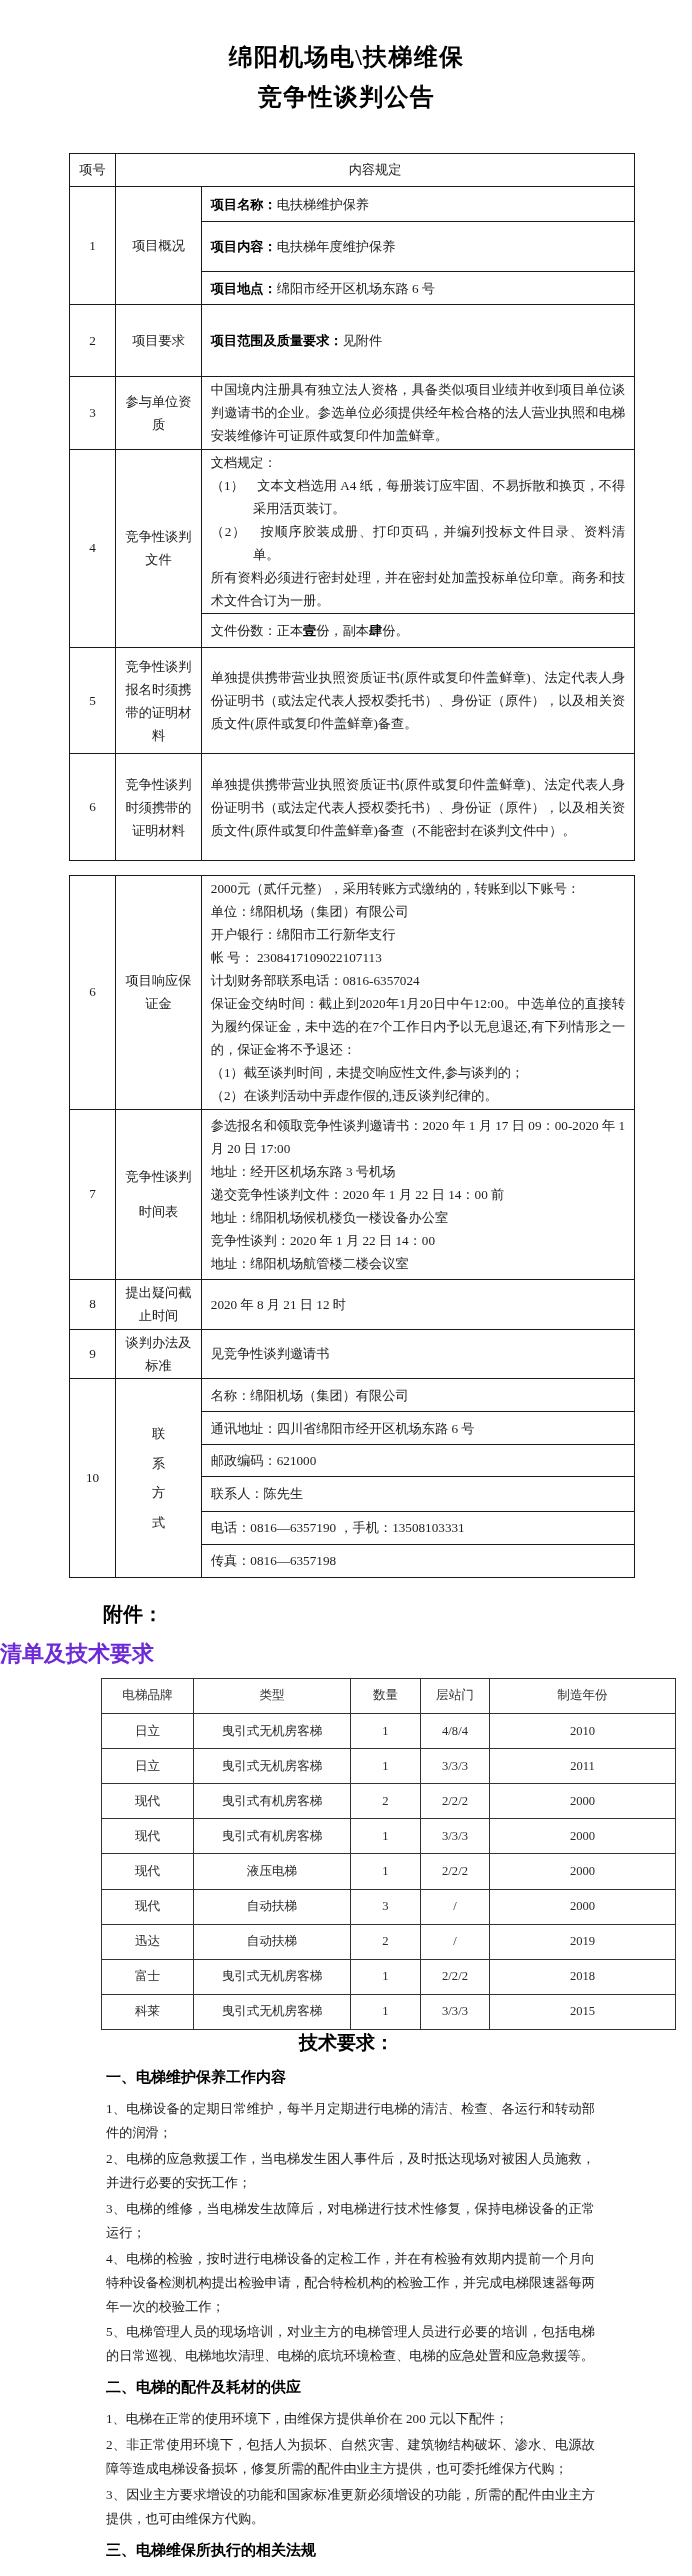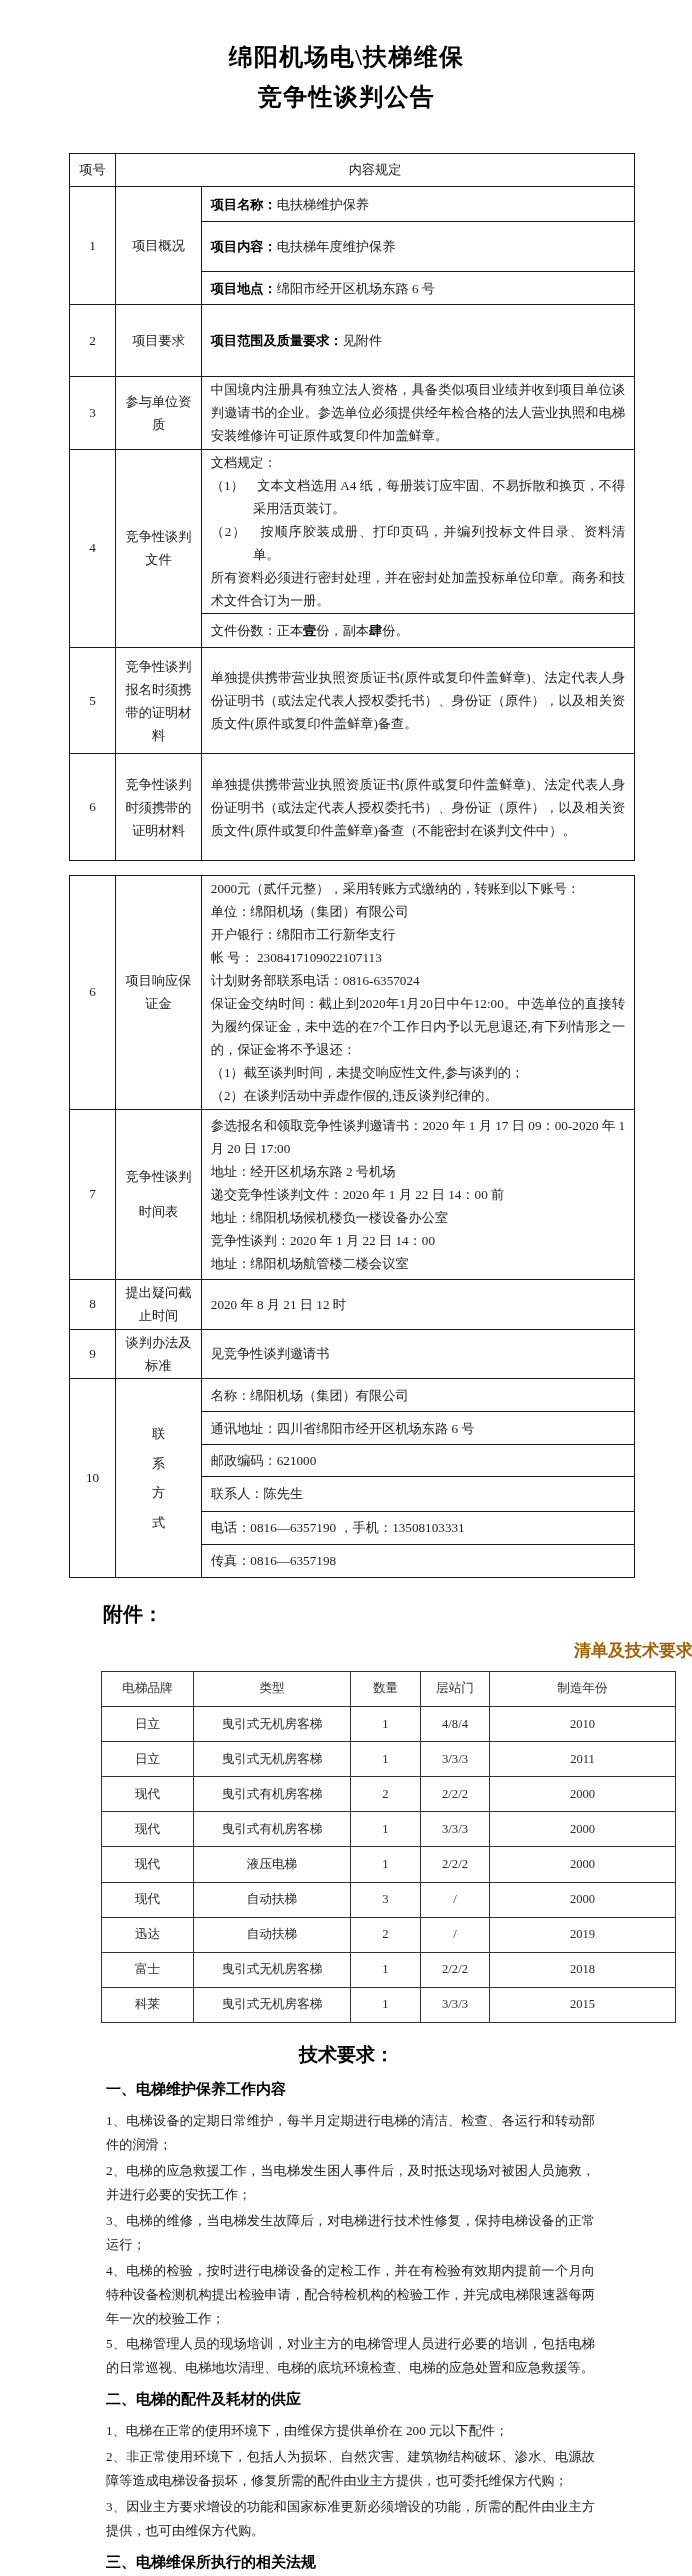--- a/index.html
+++ b/index.html
@@ -19,28 +19,28 @@
   td.content{line-height:23px;text-align:justify;}
   td.vtop{vertical-align:top;padding-top:10px;}
   .blab{font-weight:bold;color:#000;}
   .b{font-weight:bold;color:#000;}
   .tight{line-height:18px;text-align:left;}
   .hang{padding-left:3.2em;text-indent:-3.2em;}
   .sched{line-height:24px;}
   .vchar{line-height:1;margin:16.4px 0;text-align:center;}
 
   .att-head{margin:23px 0 0 103px;font-weight:bold;font-size:20px;color:#000;}
-  .att-title{text-align:right;font-weight:bold;font-size:17px;color:#a16207;margin-top:11.3px;}
+  .att-title{text-align:left;font-weight:bold;font-size:22px;color:#6d28d9;margin-top:11.3px;}
   table.lst{border-collapse:collapse;table-layout:fixed;margin:8.8px 0 0 101px;width:574px;border:1.3px solid #333;}
   table.lst td,table.lst th{border:0.6px solid #333;font-size:12.6px;color:#2a2a2a;font-weight:normal;
       text-align:center;padding:1.3px 7.6px;height:31.5px;vertical-align:middle;}
   table.lst th{color:#333;}
   th.ctr{text-align:center;}
 
-  .tech-head{text-align:center;font-weight:bold;font-size:19px;color:#000;margin-top:19px;}
+  .tech-head{text-align:center;font-weight:bold;font-size:19px;color:#000;}
   .tech{margin:12.6px 98px 0 106px;}
   .sec-title{font-weight:bold;font-size:15px;color:#000;margin:10px 0 9.4px 0;}
   .para{font-size:13.2px;line-height:24px;text-align:justify;margin:0 0 1.9px 0;color:#1c1c1c;}
 </style>
 </head>
 <body>
 
 <div class="page">
 
   <div class="title">
@@ -143,21 +143,21 @@
         <div>（1）截至谈判时间，未提交响应性文件,参与谈判的；</div>
         <div>（2）在谈判活动中弄虚作假的,违反谈判纪律的。</div>
       </td>
     </tr>
 
     <tr class="sep" style="height:170px">
       <td class="num">7</td>
       <td class="lab lab3">竞争性谈判时间表</td>
       <td class="content sched">
         <div>参选报名和领取竞争性谈判邀请书：2020 年 1 月 17 日 09：00-2020 年 1 月 20 日 17:00</div>
-        <div>地址：经开区机场东路 2 号机场</div>
+        <div>地址：经开区机场东路 3 号机场</div>
         <div>递交竞争性谈判文件：2020 年 1 月 22 日 14：00 前</div>
         <div>地址：绵阳机场候机楼负一楼设备办公室</div>
         <div>竞争性谈判：2020 年 1 月 22 日 14：00</div>
         <div>地址：绵阳机场航管楼二楼会议室</div>
       </td>
     </tr>
 
     <tr class="sep" style="height:35px">
       <td class="num">8</td>
       <td class="lab">提出疑问截止时间</td>

